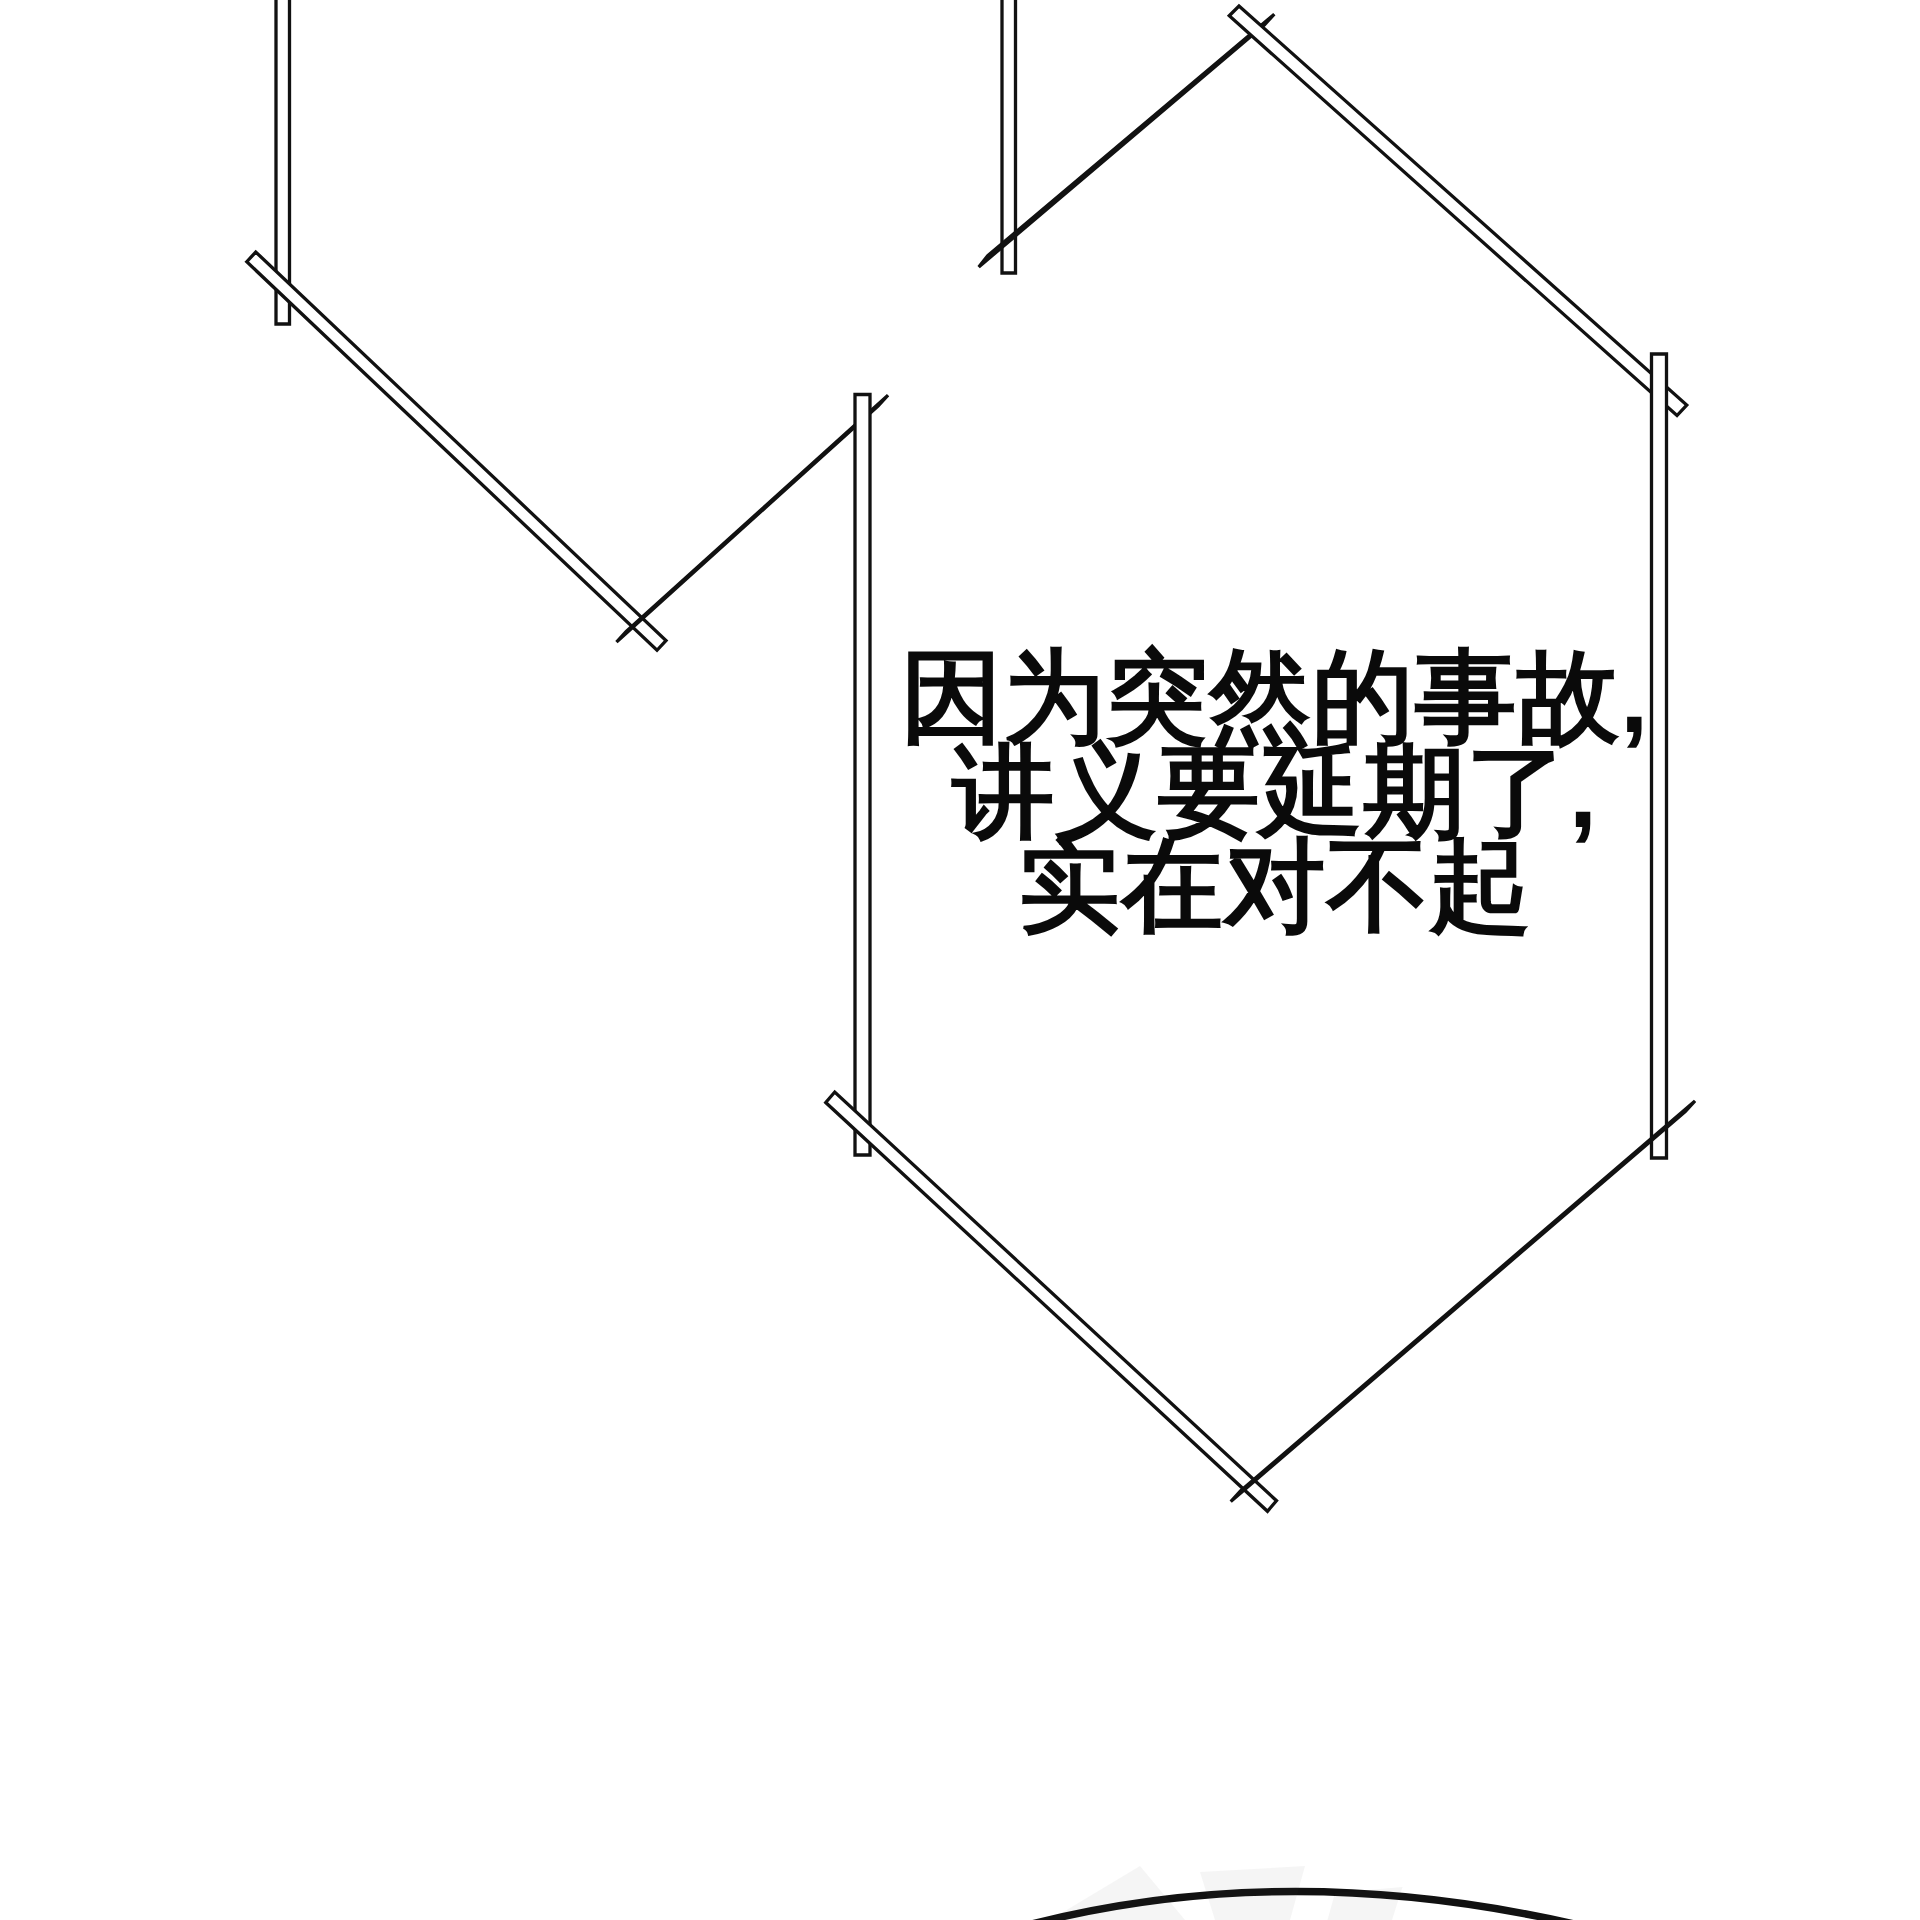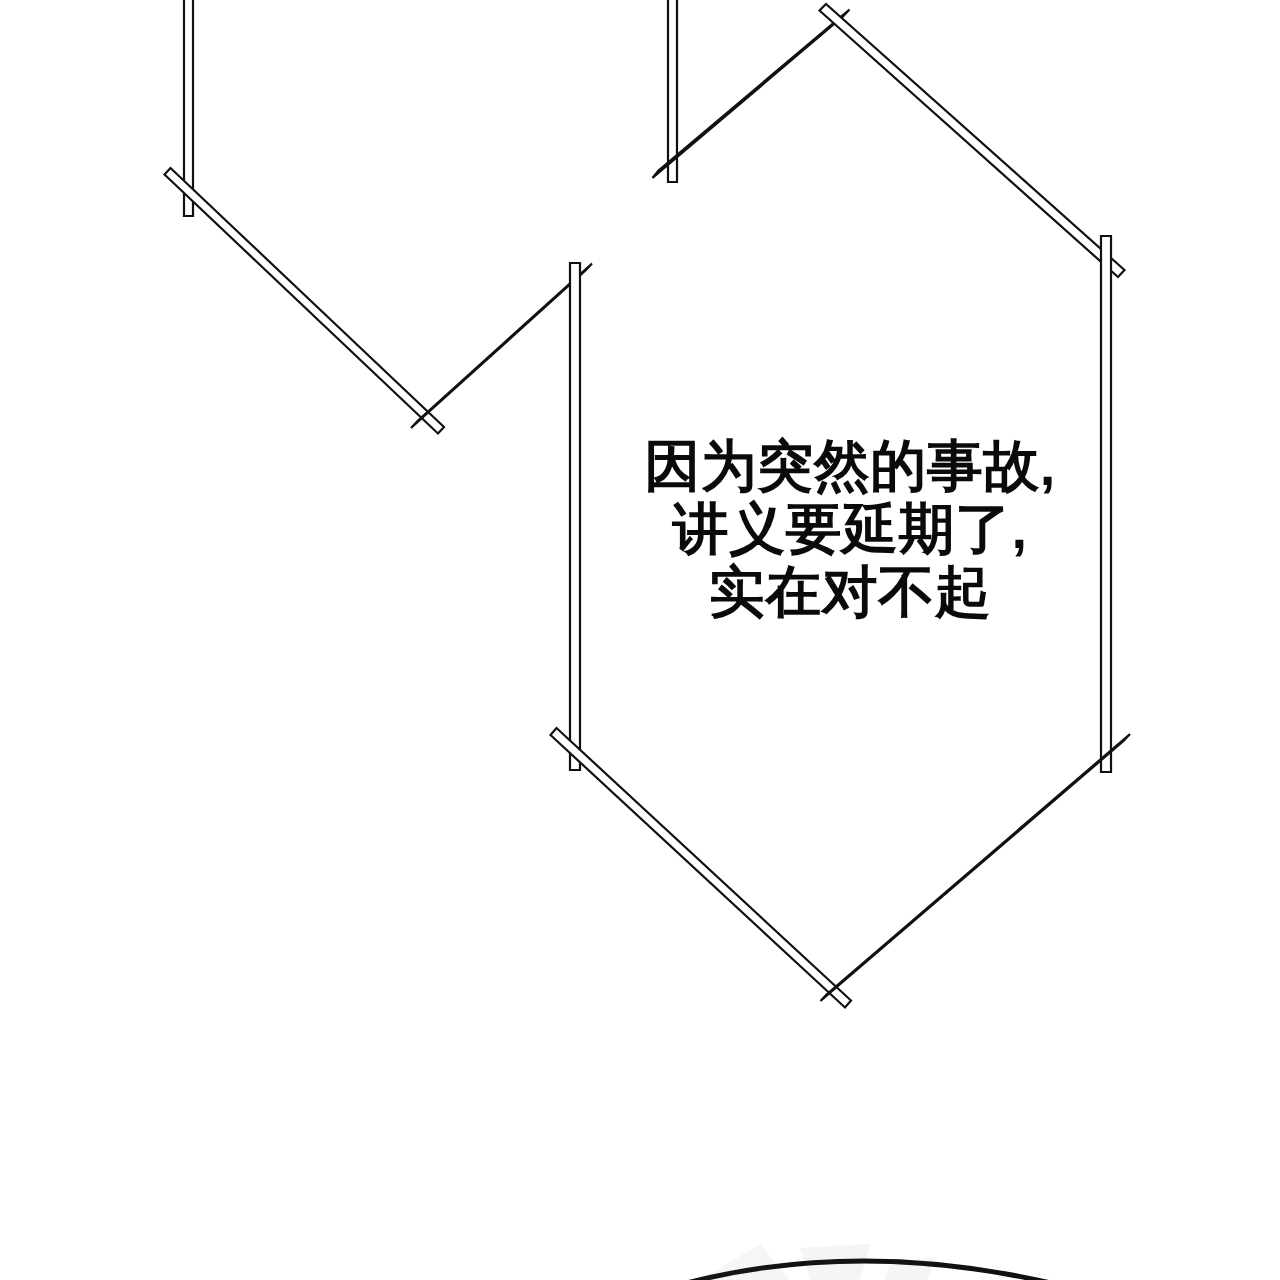--- a/index.html
+++ b/index.html
@@ -28,21 +28,21 @@
   }
   #dialogue-text {
     position: absolute;
     left: 600px;
     top: 434px;
     width: 500px;
     text-align: center;
     color: #0a0a0a;
     font-family: "Liberation Sans", "DejaVu Sans", sans-serif;
     font-weight: 700;
-    font-size: 56px;
+    font-size: 68px;
     line-height: 63px;
     letter-spacing: 0.5px;
     white-space: pre-line;
     -webkit-font-smoothing: antialiased;
   }
   #watermark {
     position: absolute;
     left: 690px;
     top: 1244px;
     width: 330px;

